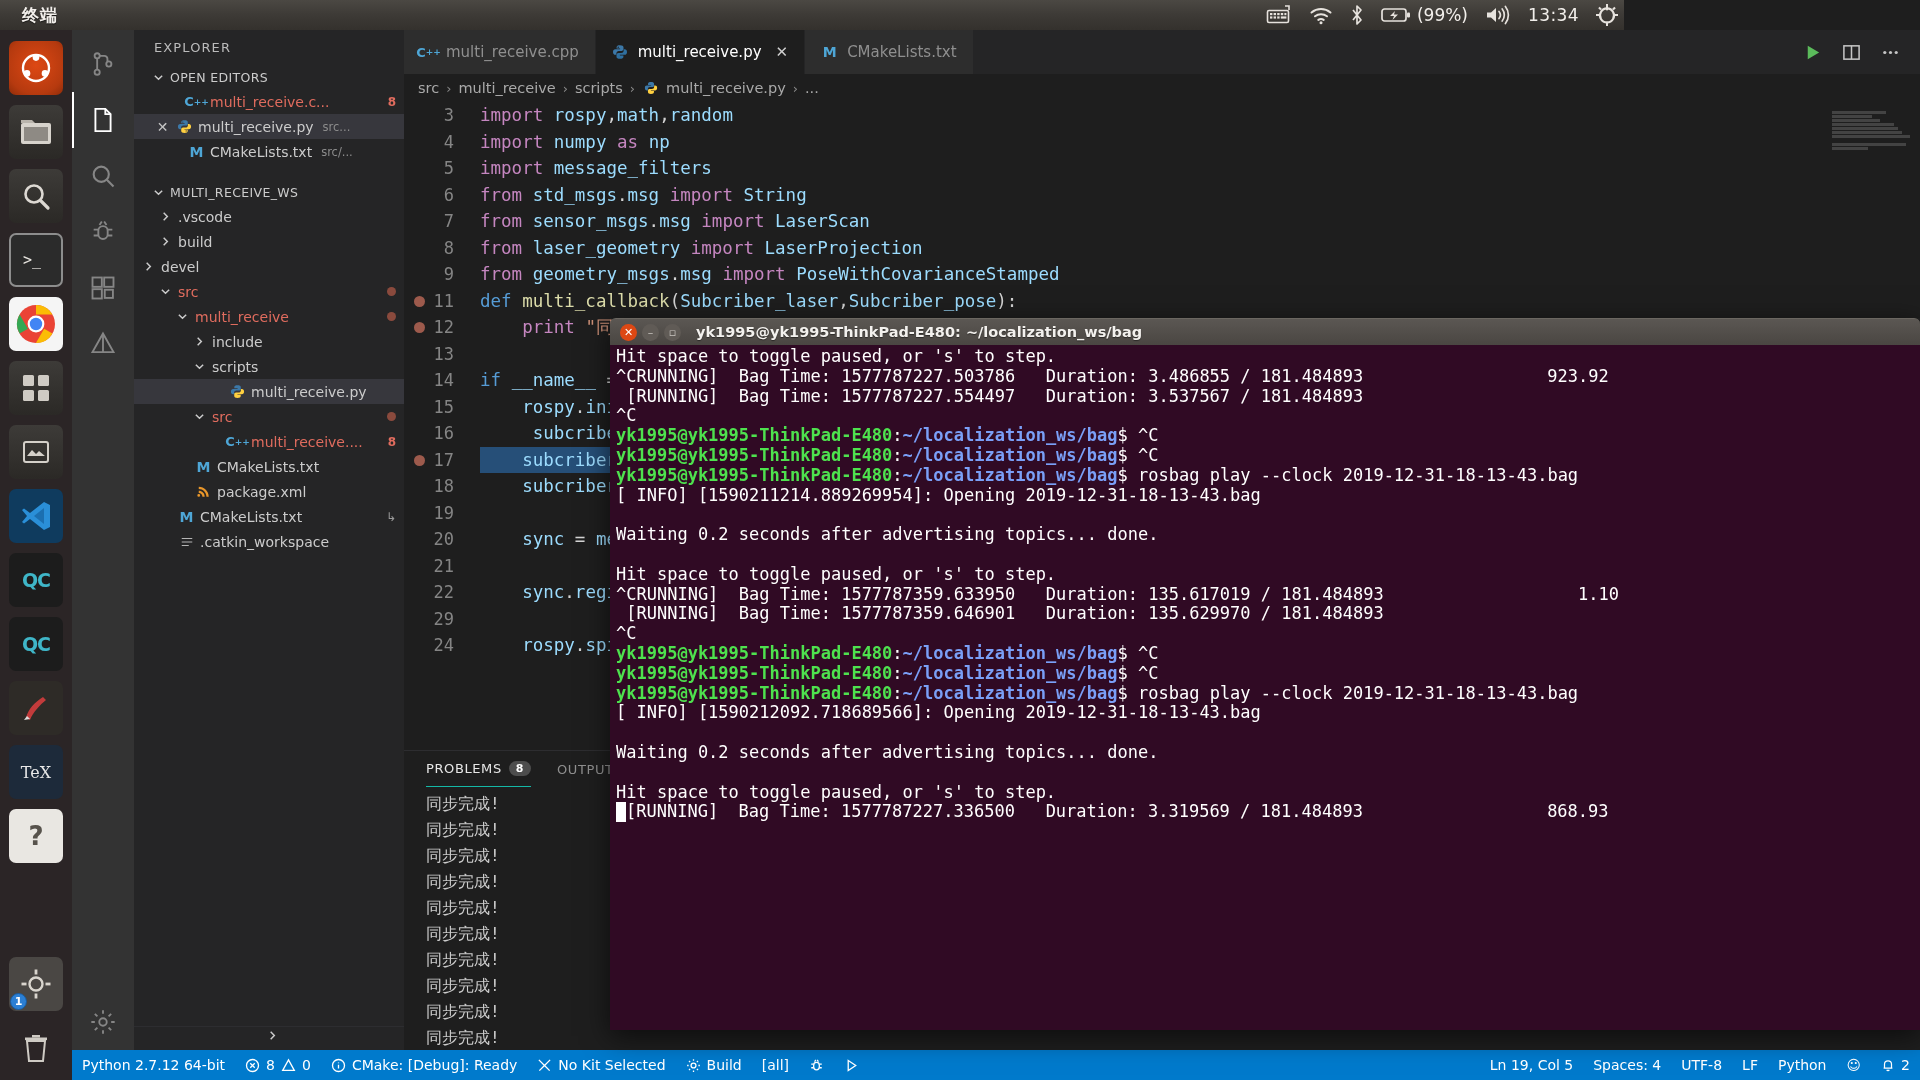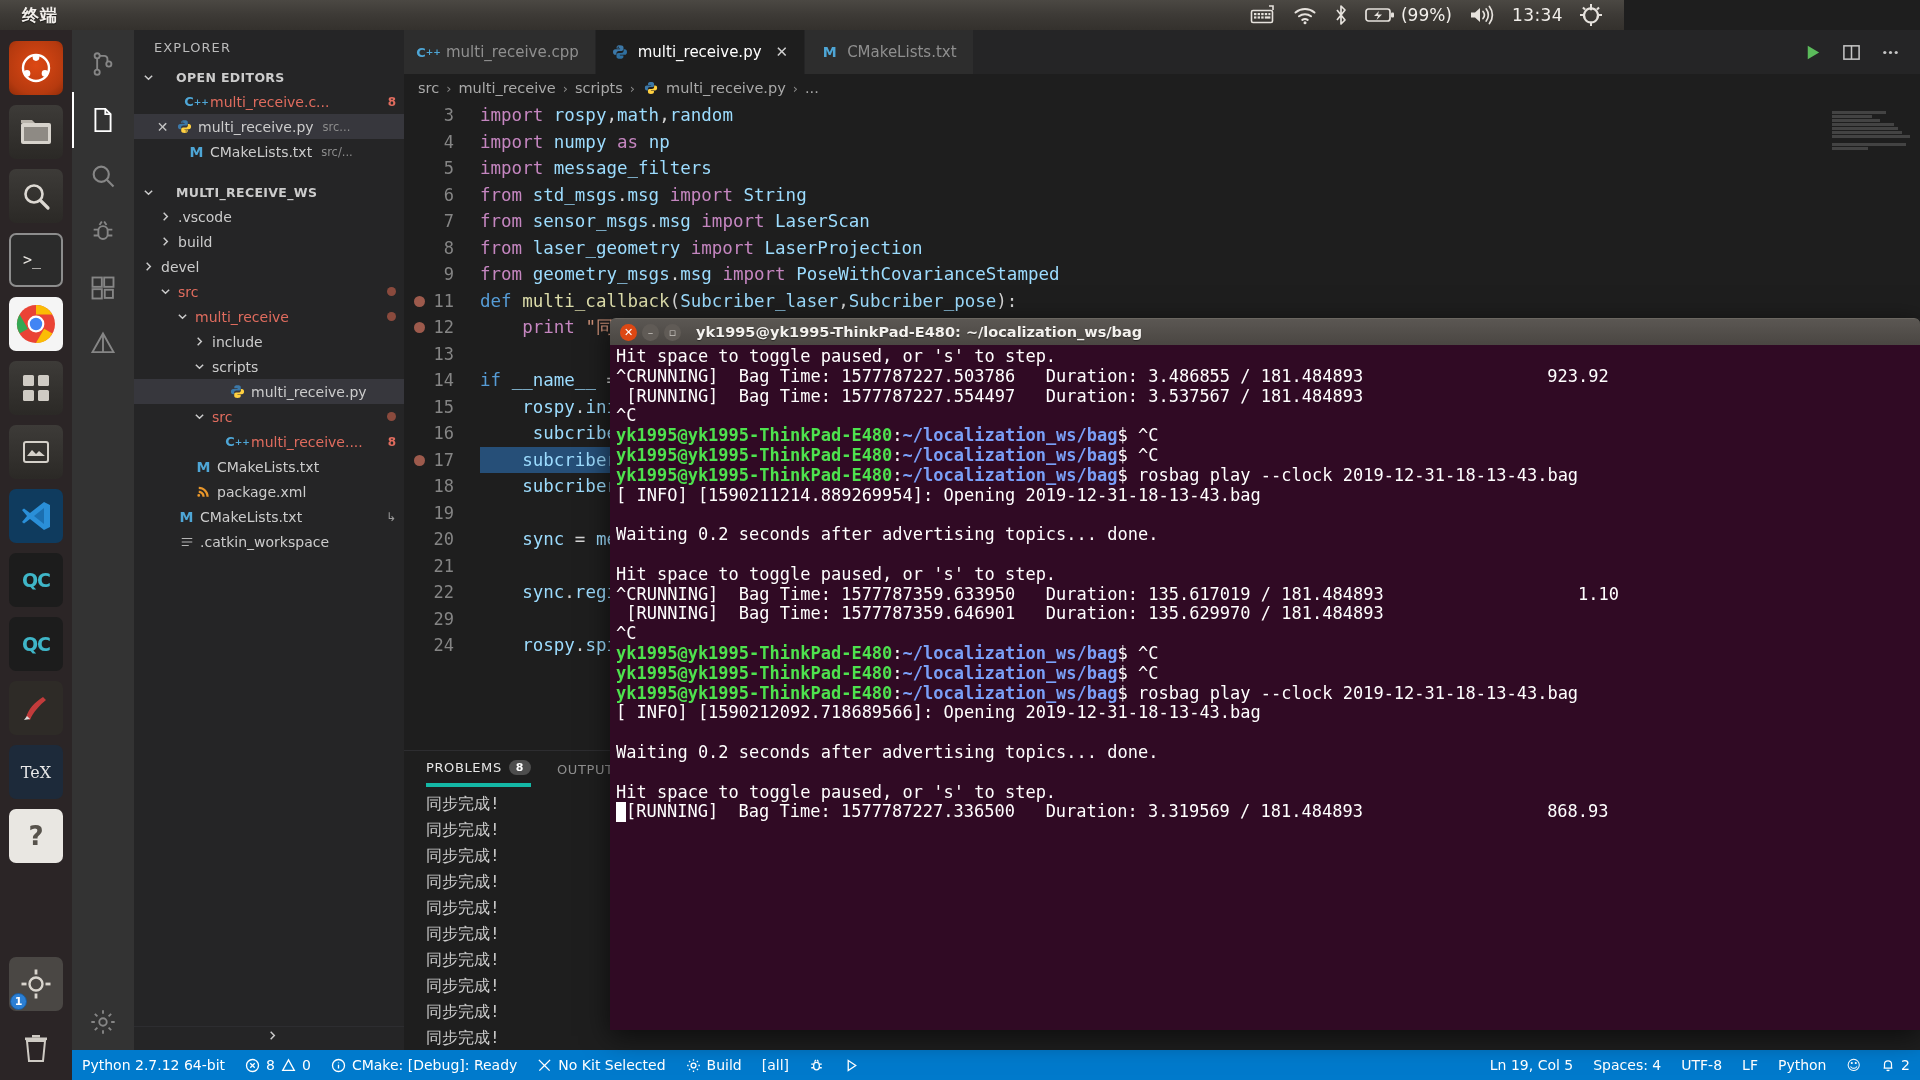--- a/index.html
+++ b/index.html
@@ -17,21 +17,21 @@
     position: absolute; left: 0; top: 0; width: 1624px; height: 30px;
     background: linear-gradient(to bottom, #4b4843 0%, #3d3a36 50%, #34312d 100%);
     display: flex; align-items: center;
     z-index: 60;
   }
   .unity-appname {
     color: #f3f0ec; font-size: 17px; font-weight: bold;
     margin-left: 22px; letter-spacing: 1px;
     text-shadow: 0 1px 1px rgba(0,0,0,.6);
   }
-  .tray { margin-left: auto; display: flex; align-items: center; gap: 17px; padding-right: 22px; }
+  .tray { margin-left: auto; display: flex; align-items: center; gap: 17px; padding-right: 6px; }
   .tray .t-ico { display: flex; align-items: center; justify-content: center; color: #e6e2dd; }
   .tray .t-clock { color: #f2efeb; font-size: 17px; letter-spacing: .4px; }
   .tray .t-batt { display: flex; align-items: center; gap: 6px; }
   .tray .t-pct { color: #f2efeb; font-size: 17px; }
 
   
   .launcher {
     position: absolute; left: 0; top: 30px; width: 72px; height: 1050px;
     background: rgba(44,38,39,0.92);
     display: flex; flex-direction: column; align-items: center; padding-top: 6px;
@@ -92,23 +92,23 @@
   }
   .act-spacer { flex: 1; }
 
   
   .sidebar { width: 270px; background: #252526; display: flex; flex-direction: column; flex: none; }
   .sb-title {
     height: 35px; display: flex; align-items: center; padding: 8px 20px;
     color: #bbbbbb; font-size: 13px; letter-spacing: 1.1px; font-weight: 400;
   }
   .sec-header {
-    height: 24px; display: flex; align-items: center; gap: 20px;
-    color: #cccccc; font-size: 12.5px; font-weight: bold; letter-spacing: .35px;
-    padding-left: 6px; cursor: pointer;
+    height: 24px; display: flex; align-items: center; gap: 4px;
+    color: #cccccc; font-size: 12.5px; font-weight: normal; letter-spacing: .35px;
+    padding-left: 16px; cursor: pointer;
   }
   .chev { width: 16px; height: 16px; display:inline-flex; align-items:center; justify-content:center; color:#cccccc; flex:none;}
   .tree-row {
     height: 25px; display: flex; align-items: center; gap: 5px;
     color: #cccccc; font-size: 14px; white-space: nowrap; cursor: pointer;
     padding-right: 8px; position: relative;
   }
   .tree-row.sel-open { background: #37373d; }
   .tree-row.sel-file { background: #37373d; }
   .tree-row .lbl { overflow: hidden; text-overflow: ellipsis; }
@@ -178,21 +178,21 @@
   .minimap {
     position: absolute; right: 0; top: 0; width: 96px; bottom: 0;
     background: #1e1e1e; opacity: .85; z-index: 1; pointer-events: none;
   }
   .mm-block { height: 3px; margin: 1px 0 1px 8px; background: #4a4a4a; }
 
   
   .panel { height: 300px; background: #1e1e1e; display: flex; flex-direction: column; flex: none; border-top: 1px solid #2d2d30;}
   .panel-tabs { height: 36px; display: flex; align-items: center; gap: 26px; padding: 0 22px; flex: none; }
   .p-tab { font-size: 13px; color: #8f8f8f; letter-spacing: .6px; cursor: pointer; display: flex; align-items: center; gap: 7px; }
-  .p-tab.active { color: #e7e7e7; border-bottom: 4px solid #14b8a6; height: 100%; align-items: center; }
+  .p-tab.active { color: #e7e7e7; border-bottom: 1px solid #14b8a6; height: 100%; align-items: center; }
   .p-badge {
     background: #4d4d4d; color: #fff; border-radius: 10px; font-size: 11px;
     padding: 1px 7px; font-weight: bold;
   }
   .panel-content {
     flex: 1; padding: 4px 0 0 22px; overflow: hidden;
     font-family: "DejaVu Sans Mono", "Liberation Mono", monospace;
     font-size: 16px; line-height: 26px; color: #cccccc;
   }
   .panel-content .ln { white-space: pre; }

